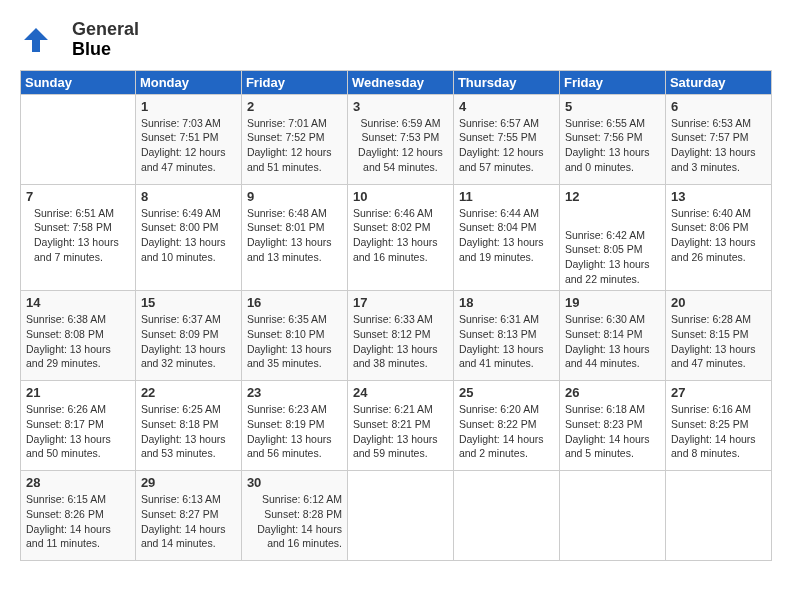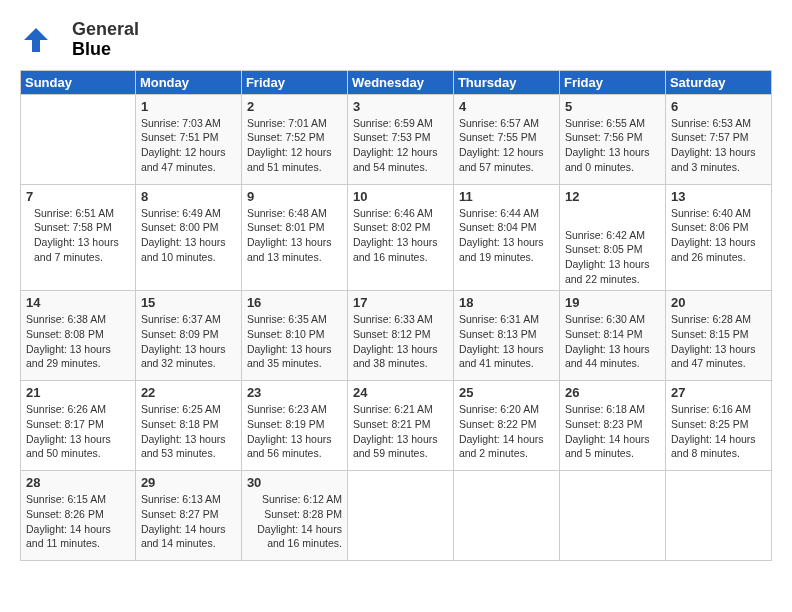--- a/index.html
+++ b/index.html
@@ -123,21 +123,21 @@
         </td>
         <td>
           <div class="day-num">2</div>
           <div class="day-info" style="white-space: pre-line;">Sunrise: 7:01 AM
 Sunset: 7:52 PM
 Daylight: 12 hours
 and 51 minutes.</div>
         </td>
         <td>
           <div class="day-num">3</div>
-          <div class="day-info" style="white-space: pre-line;">Sunrise: 6:59 AM
+          <div class="day-info" style="white-space: pre-line; text-align: center;">Sunrise: 6:59 AM
 Sunset: 7:53 PM
 Daylight: 12 hours
 and 54 minutes.</div>
         </td>
         <td>
           <div class="day-num">4</div>
           <div class="day-info" style="white-space: pre-line;">Sunrise: 6:57 AM
 Sunset: 7:55 PM
 Daylight: 12 hours
 and 57 minutes.</div>

